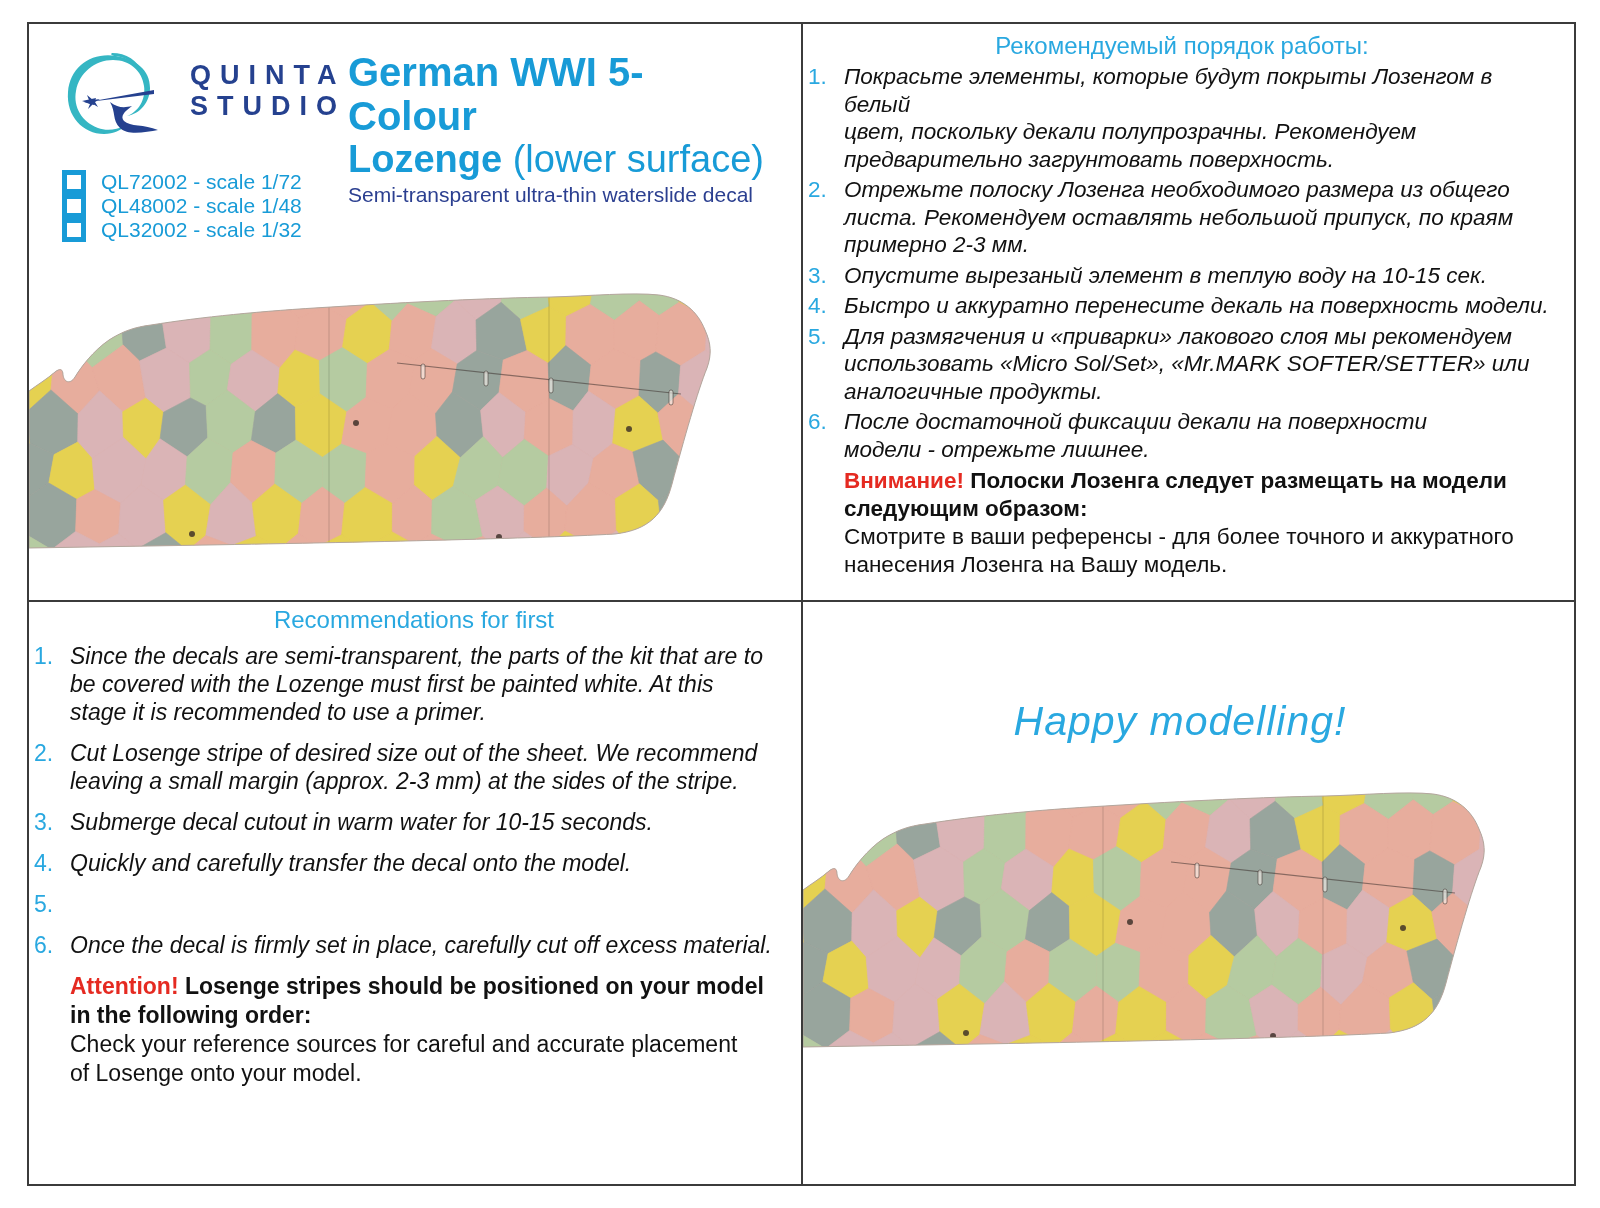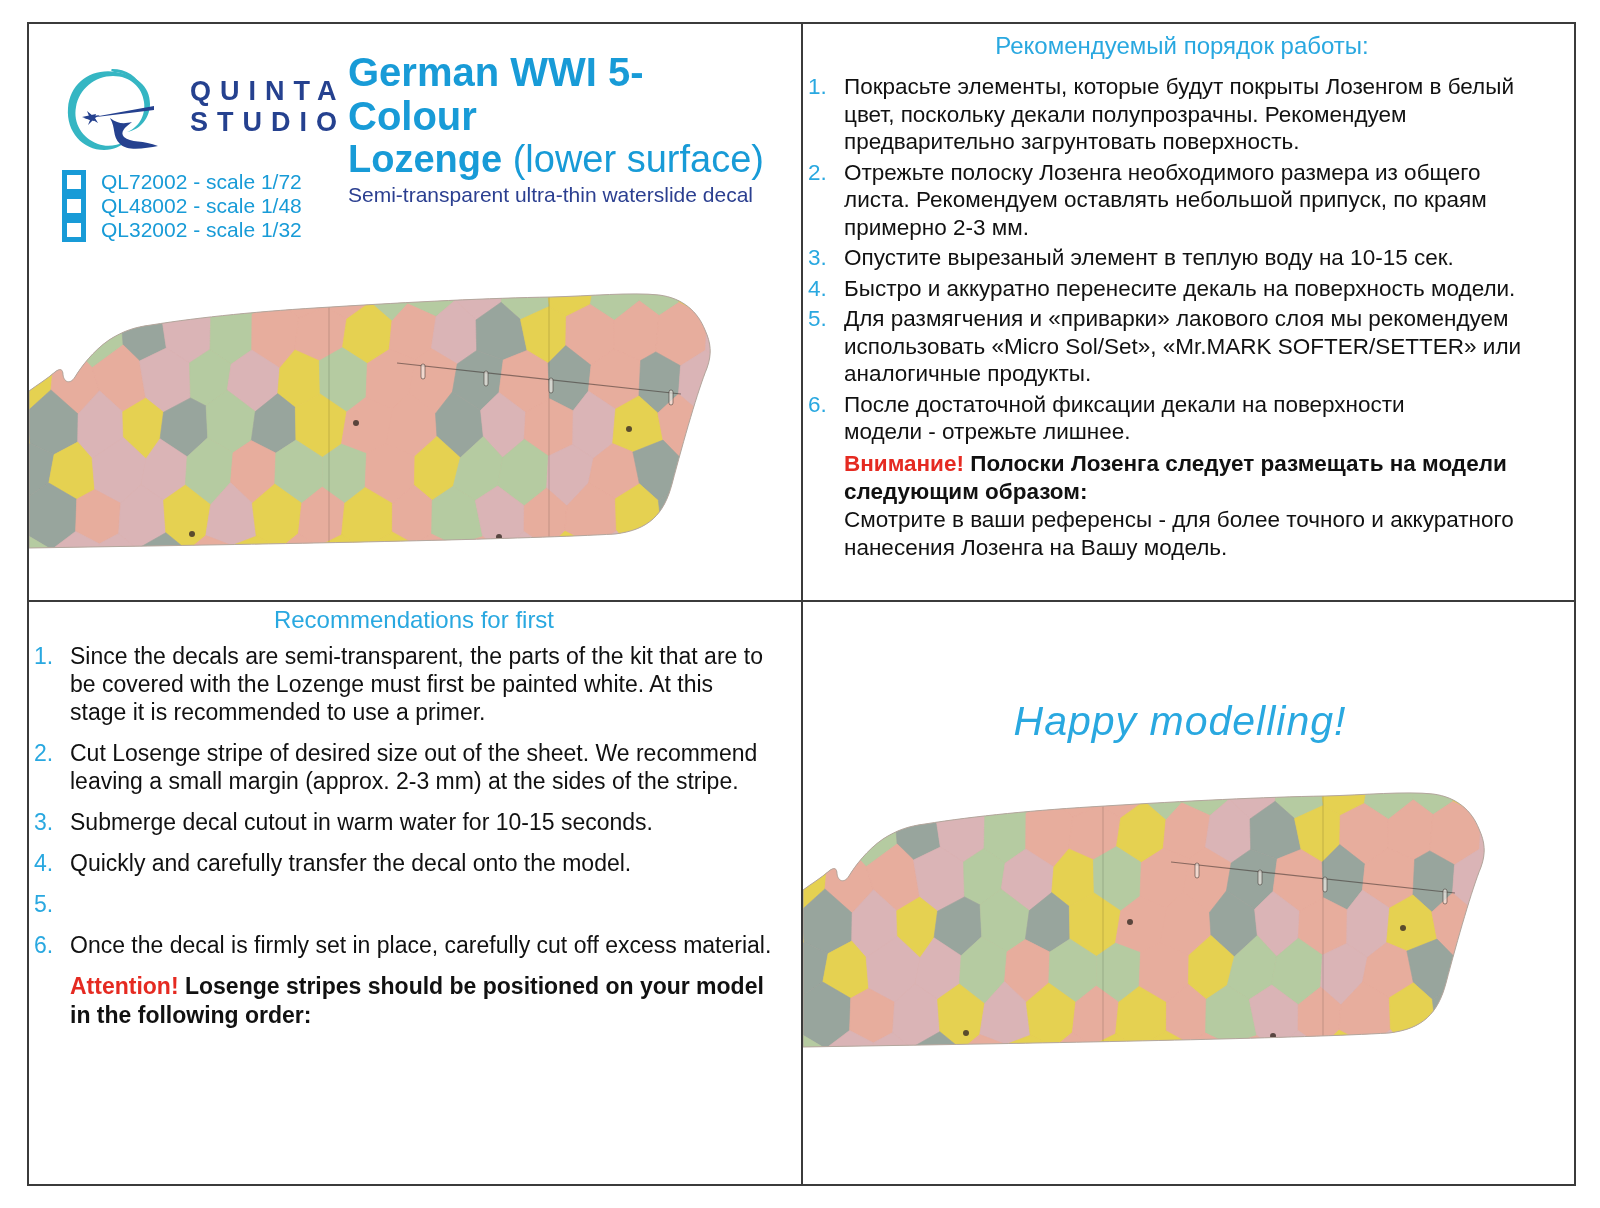--- a/index.html
+++ b/index.html
@@ -4,21 +4,21 @@
 <style>
   * { margin:0; padding:0; box-sizing:border-box; }
   html,body { background:#ffffff; }
   body { font-family:"Liberation Sans", sans-serif; }
   .sheet { position:relative; width:1600px; height:1208px; background:#fff; overflow:hidden; }
   .frame { position:absolute; left:27px; top:22px; width:1549px; height:1164px; border:2px solid #3b3b3b; }
   .v-divider { position:absolute; left:801px; top:22px; width:2px; height:1164px; background:#3b3b3b; }
   .h-divider { position:absolute; left:27px; top:600px; width:1549px; height:2px; background:#3b3b3b; }
 
   
-  .brand { position:absolute; left:58px; top:66px; display:flex; align-items:flex-start; }
+  .brand { position:absolute; left:58px; top:50px; display:flex; align-items:flex-start; }
   .brand-mark { width:122px; height:92px; }
   .brand-text { margin-top:10px; margin-left:10px; font-weight:bold; font-size:27px; line-height:31px; letter-spacing:9px; color:#25418f; }
 
   
   .title-block { position:absolute; left:348px; top:50px; width:420px; }
   .title-line1 { font-size:40px; font-weight:bold; color:#189bd7; line-height:44px; }
   .title-line2 { font-size:38px; color:#189bd7; line-height:42px; }
   .title-line2 .b { font-weight:bold; }
   .title-sub { font-size:21px; font-weight:500; color:#2b3f90; line-height:26px; margin-top:2px; }
 
@@ -31,26 +31,26 @@
   
   .wing { position:absolute; }
   .wing svg { display:block; width:100%; height:100%; }
   #wing-tl { left:29px; top:287px; width:688px; height:292px; }
   #wing-br { left:803px; top:786px; width:688px; height:292px; }
 
   
   .ru-block { position:absolute; left:808px; top:32px; width:748px; }
   .en-block { position:absolute; left:34px; top:606px; width:760px; }
   .block-heading { text-align:center; font-size:24px; line-height:28px; }
-  .ru-block .block-heading { color:#29a8e0; margin-bottom:13px; }
+  .ru-block .block-heading { color:#29a8e0; margin-bottom:3px; }
   .en-block .block-heading { color:#29a8e0; margin-bottom:8px; }
 
   .num-list .li { display:flex; }
   .num { flex:0 0 36px; }
-  .txt { white-space:pre-line; color:#111; }
+  .txt { white-space:pre-line; color:#111;font-style:italic; }
   .ru-list .li { margin-bottom:3px; }
   .ru-list .num { color:#29a8e0; font-size:22.5px; line-height:27.5px; }
   .ru-list .txt { font-size:22.5px; line-height:27.5px; }
   .en-list .li { margin-bottom:13px; }
   .en-list .num { color:#29a8e0; font-size:23px; line-height:28px; }
   .en-list .txt { font-size:23px; line-height:28px; }
 
   .attention { margin-left:36px; }
   .ru-block .attention { margin-top:4px; font-size:22.5px; line-height:28px; }
   .en-block .attention { font-size:23px; line-height:29px; }
@@ -616,17 +616,19 @@
         <span class="txt">Once the decal is firmly set in place, carefully cut off excess material.</span>
       </div>
       </div>
     <div class="attention">
       <span class="lead">Attention!</span><span class="lead-rest"> Losenge stripes should be positioned on your model
 in the following order:</span>
       <div class="rules">
           <div class="rule-line"></div>
           <div class="rule-line"></div>
         </div>
+      <div class="note">Check your reference sources for careful and accurate placement
+of Losenge onto your model.</div>
     </div>
   </div>
 
   <div class="happy">Happy modelling!</div>
 </div>
 
 </body></html>

